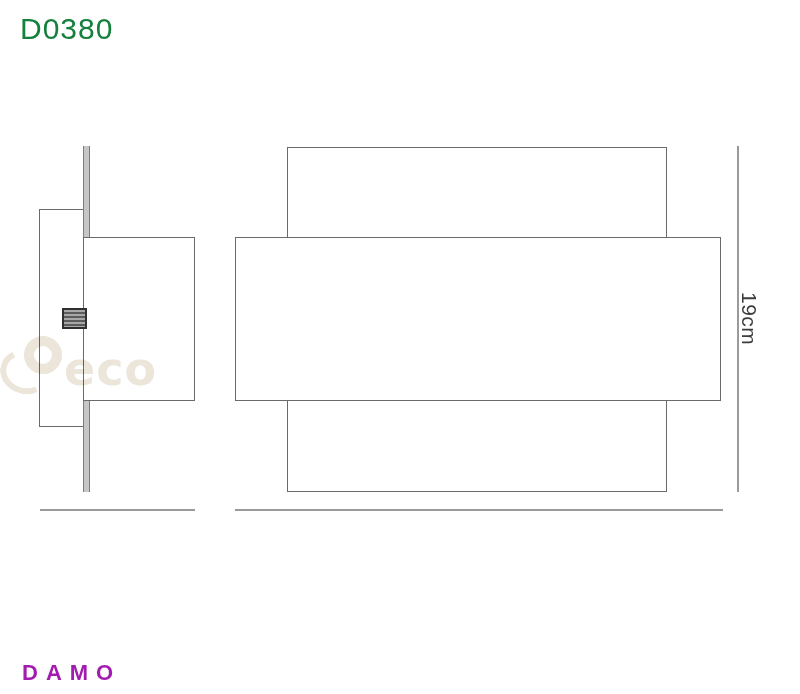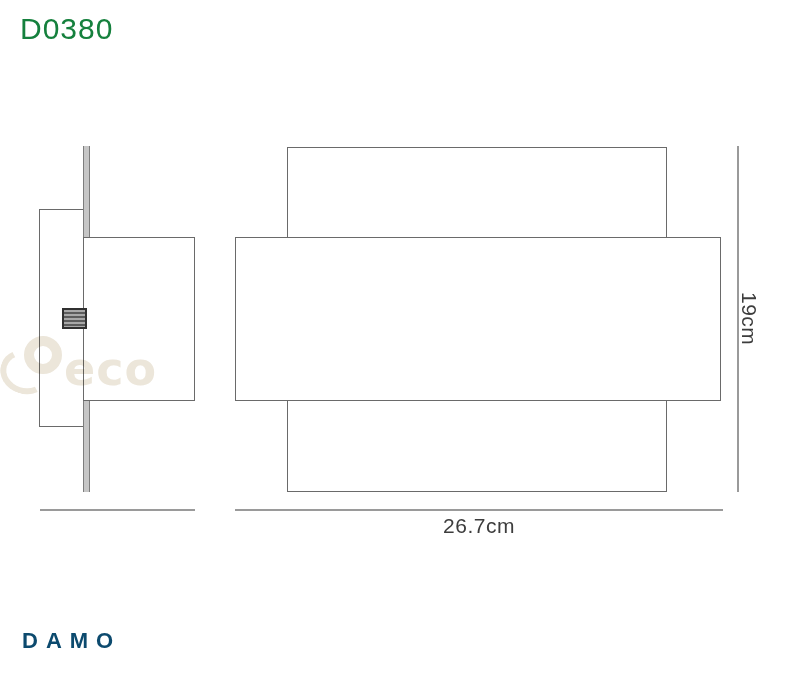--- a/index.html
+++ b/index.html
@@ -73,22 +73,22 @@
     border:6px solid transparent;border-left-color:#ece6da;border-bottom-color:#ece6da;
     border-radius:50%;box-sizing:border-box;transform:rotate(18deg);
   }
   .watermark-text{
     position:absolute;left:64px;top:4px;
     font-size:46px;font-weight:700;line-height:1;
     color:#ece6da;font-family:"DejaVu Sans", sans-serif;letter-spacing:1px;margin-top:20px;
   }
   
   .brand-logo{
-    position:absolute;left:22px;top:628px;
-    font-size:22px;font-weight:700;letter-spacing:8px;color:#0c4a6e;
+    position:absolute;left:22px;top:660px;
+    font-size:22px;font-weight:700;letter-spacing:8px;color:#a21caf;
   }
 </style>
 </head>
 <body>
 
 <div class="page">
 
   <div class="model-code">D0380</div>
 
   <div class="watermark">
@@ -102,18 +102,17 @@
   <div class="side-shade"></div>
   <div class="side-knob"></div>
 
   <div class="front-back-panel"></div>
   <div class="front-shade"></div>
 
   <div class="dim-line-h dim-depth-line"></div>
   <div class="dim-line-h dim-width-line"></div>
   <div class="dim-height-line"></div>
 
-  <div class="dim-label dim-width-label">26.7cm</div>
   <div class="dim-label dim-height-label">19cm</div>
 
   <div class="brand-logo">DAMO</div>
 
 </div>
 
 </body></html>

